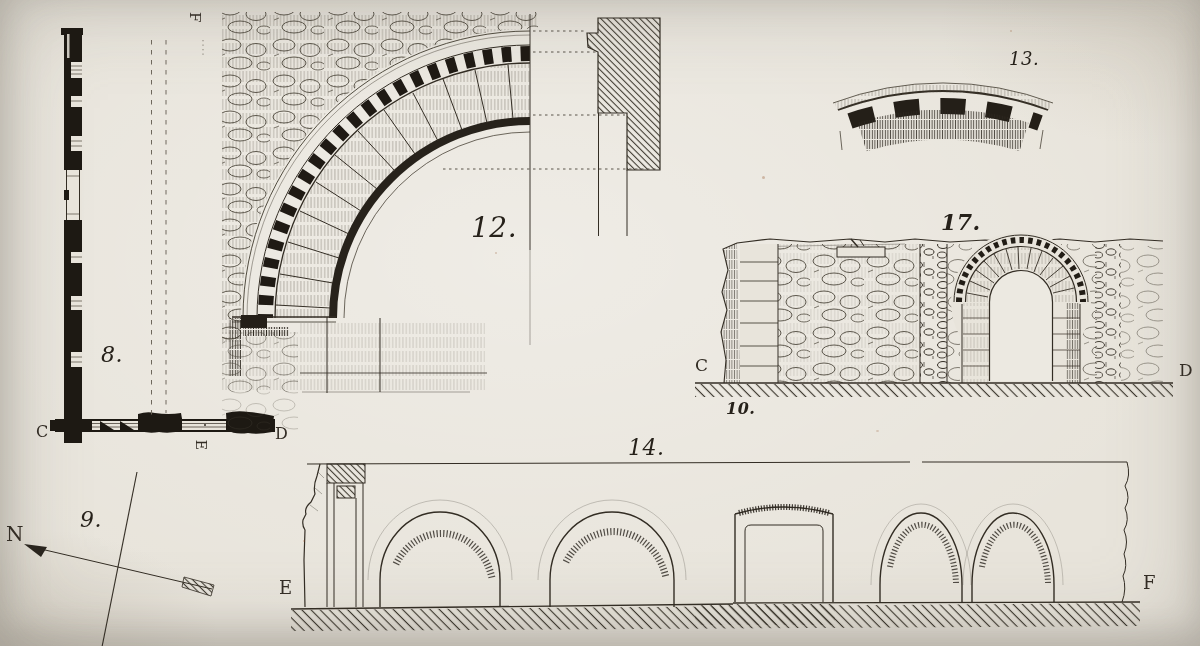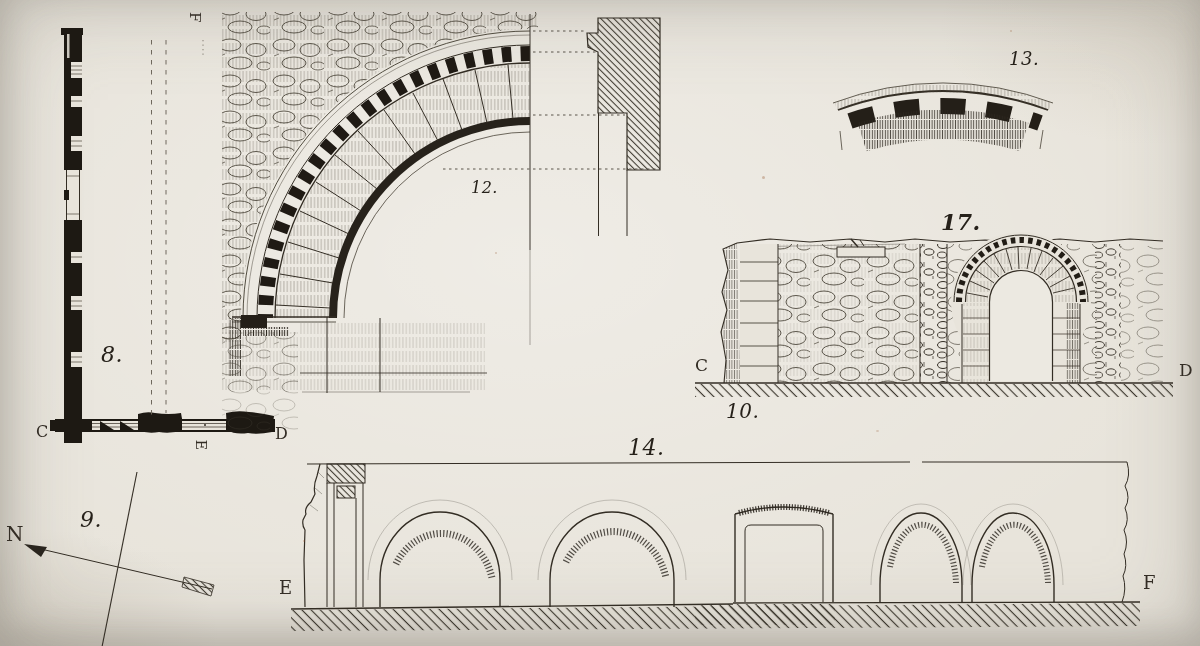--- a/index.html
+++ b/index.html
@@ -342,25 +342,25 @@
 
 <span class="lbl letter rot90" style="left:189px;top:10px;font-size:15px;">F</span>
 <span class="lbl" style="left:101px;top:344px;font-size:22px;">8.</span>
 <span class="lbl letter" style="left:36px;top:424px;font-size:16px;">C</span>
 <span class="lbl letter" style="left:275px;top:426px;font-size:16px;">D</span>
 <span class="lbl letter rot90" style="left:196px;top:438px;font-size:14px;">E</span>
 
 <span class="lbl" style="left:80px;top:509px;font-size:22px;">9.</span>
 <span class="lbl letter" style="left:6px;top:524px;font-size:20px;">N</span>
 
-<span class="lbl" style="left:471px;top:180px;font-size:16px;">12.</span>
+<span class="lbl" style="left:471px;top:214px;font-size:28px;">12.</span>
 <span class="lbl" style="left:969px;top:50px;font-size:18px;margin-left:40px;">13.</span>
 
 <span class="lbl" style="left:941px;top:211px;font-size:22px;font-weight:bold;">17.</span>
-<span class="lbl" style="left:726px;top:401px;font-size:20px;font-weight:normal;">10.</span>
+<span class="lbl" style="left:726px;top:401px;font-size:16px;font-weight:bold;">10.</span>
 <span class="lbl letter" style="left:695px;top:357px;font-size:17px;">C</span>
 <span class="lbl letter" style="left:1179px;top:362px;font-size:17px;">D</span>
 
 <span class="lbl" style="left:628px;top:437px;font-size:22px;">14.</span>
 <span class="lbl letter" style="left:279px;top:579px;font-size:18px;">E</span>
 <span class="lbl letter" style="left:1143px;top:574px;font-size:18px;">F</span>
 
 <span class="speck" style="left:762px;top:176px;width:3px;height:3px;background:rgba(150,90,50,.35);"></span>
 <span class="speck" style="left:495px;top:252px;width:2px;height:2px;background:rgba(150,90,50,.3);"></span>
 <span class="speck" style="left:1010px;top:30px;width:2px;height:2px;background:rgba(150,90,50,.3);"></span>

